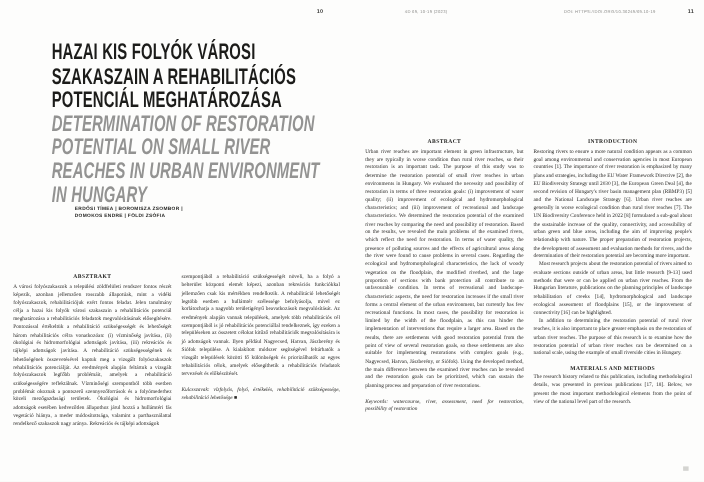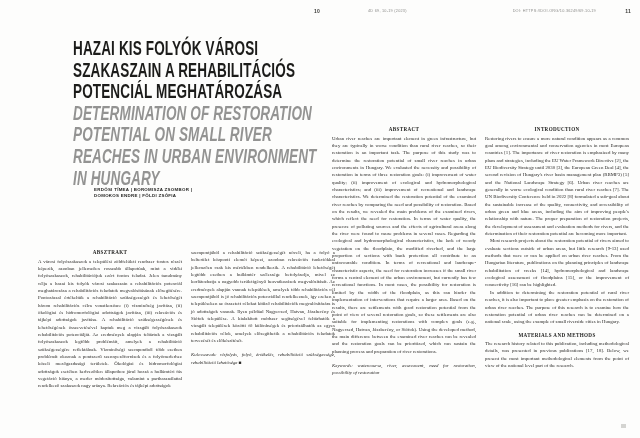--- a/index.html
+++ b/index.html
@@ -4,21 +4,21 @@
 <style>
   * { margin:0; padding:0; box-sizing:border-box; }
   html,body { width:640px; height:438px; }
   body { background:#e9e9e7; font-family:"Liberation Serif", serif; }
 
   .spread {
     position:relative; width:640px; height:438px;
     background:#fdfdfc; color:#22211f; overflow:hidden;
   }
   .page { position:absolute; top:0; height:438px; width:320px; }
-  .page-left  { left:0;margin-left:26px; }
+  .page-left  { left:0; }
   .page-right { left:320px; }
 
   .pagenum {
     position:absolute; top:8px;
     font-family:"Liberation Sans", sans-serif;
     font-size:5px; font-weight:700; color:#3a3a38; letter-spacing:.2px;
   }
   .pagenum-left  { left:288px; }
   .pagenum-right { right:9px; }
 

